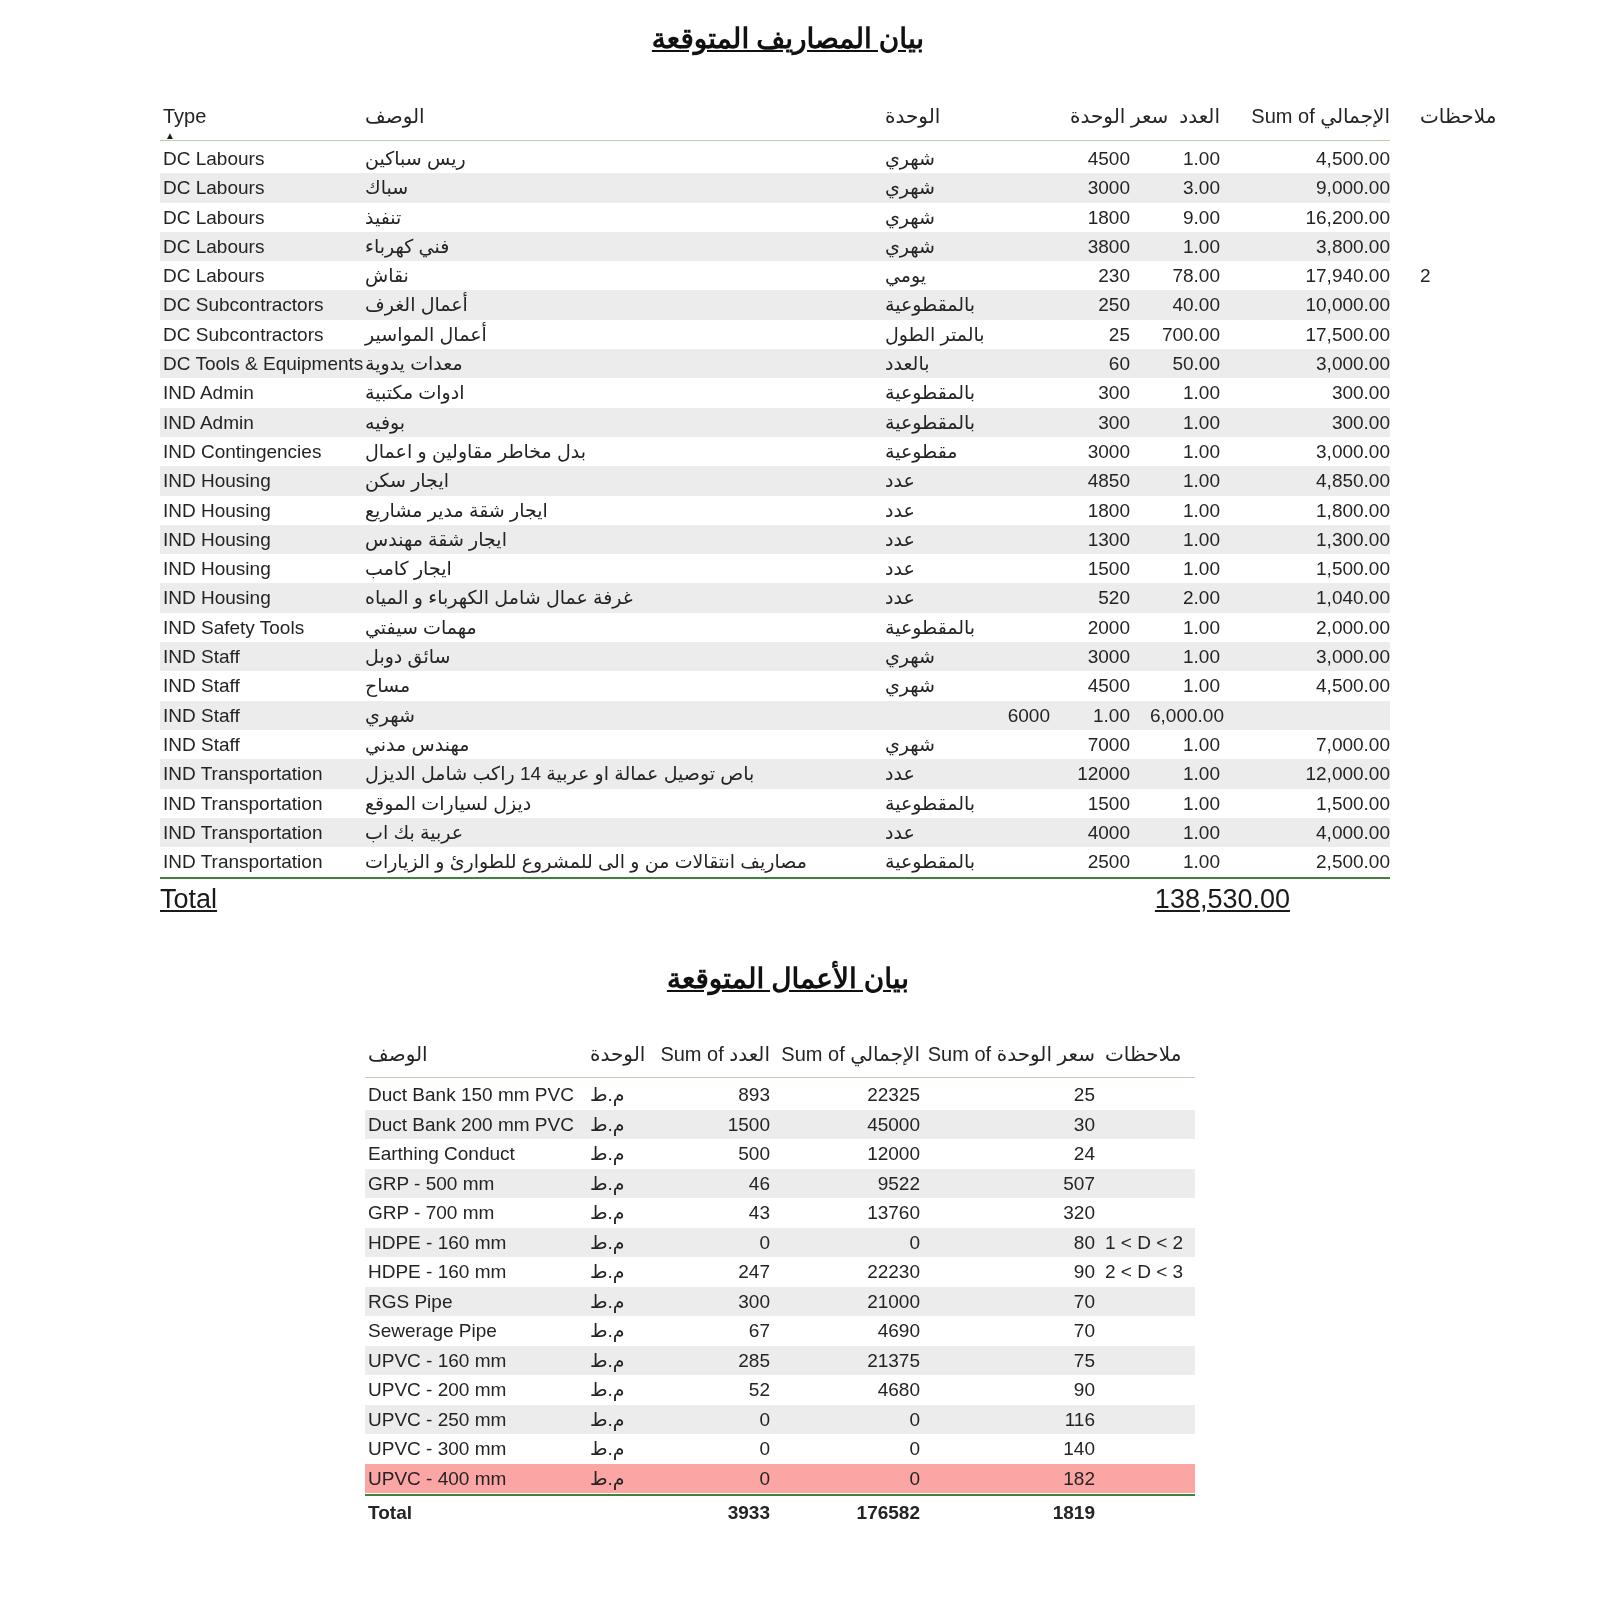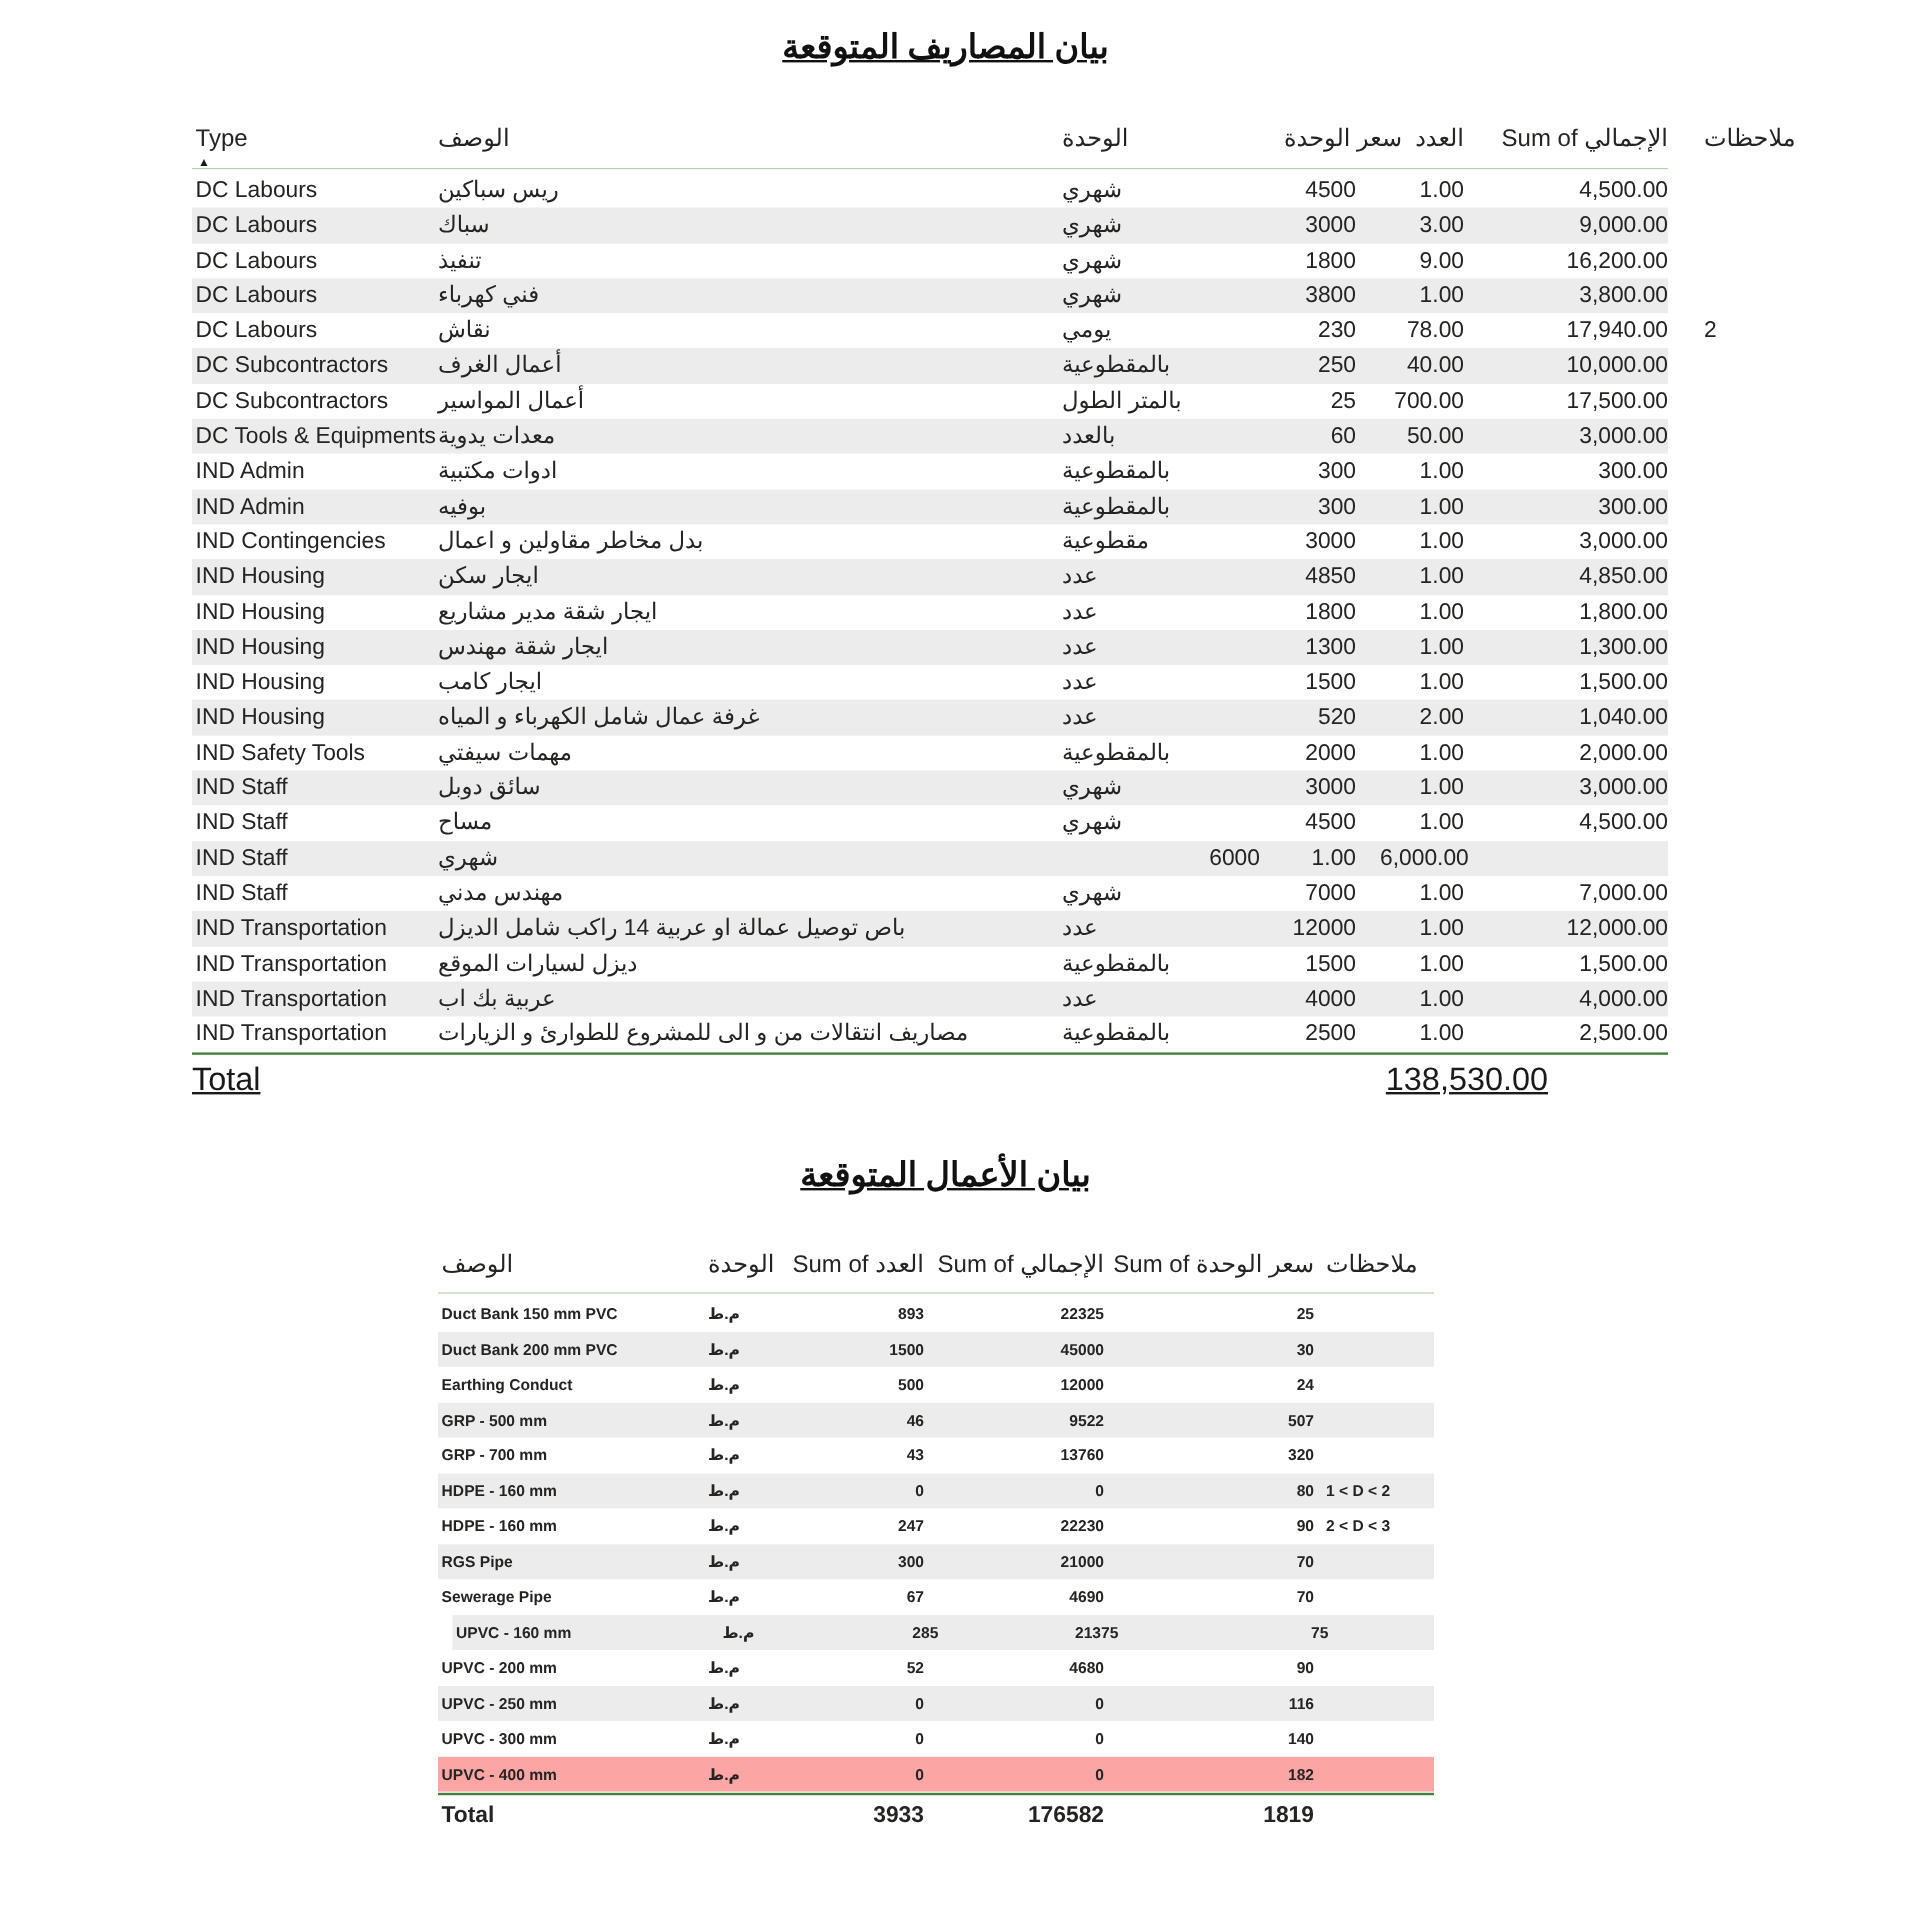--- a/index.html
+++ b/index.html
@@ -19,21 +19,21 @@
   }
   
   .t1{left:160px;width:1230px;}
   .t1-grid{display:grid;grid-template-columns:185px 500px 165px 60px 70px 150px 100px;gap:20px;}
   .t1-head{top:100px;height:32px;line-height:32px;font-size:20px;color:#252423;}
   .t1-body .t1-grid{height:29.3px;line-height:29.3px;font-size:19px;}
   
   .t2{left:365px;width:830px;}
   .t2-grid{display:grid;grid-template-columns:225px 65px 115px 150px 175px 100px;}
   .t2-head{top:1038px;height:32px;line-height:32px;font-size:20px;}
-  .t2-body .t2-grid{height:29.5px;line-height:29.5px;font-size:13px;font-weight:bold;}
+  .t2-body .t2-grid{height:29.5px;line-height:29.5px;font-size:19px;}
 
   .cell{white-space:nowrap;overflow:visible;}
   .al{text-align:left;}
   .ar{text-align:right;}
   .pl{padding-left:3px;}
   .note-pad{padding-left:10px;}
   .stripe{background:#ececec;}
 
   .hline{height:1px;background:#b9cfb2;}
   .gline{height:2px;background:#44803c;}
@@ -381,21 +381,21 @@
       <div class="cell al note-pad"></div>
     </div>
     <div class="t2-grid">
       <div class="cell al pl">Sewerage Pipe</div>
       <div class="cell al">م.ط</div>
       <div class="cell ar">67</div>
       <div class="cell ar">4690</div>
       <div class="cell ar">70</div>
       <div class="cell al note-pad"></div>
     </div>
-    <div class="t2-grid stripe" style="background: rgb(236, 236, 236); margin-left: 12px;">
+    <div class="t2-grid stripe" style="background: rgb(236, 236, 236);">
       <div class="cell al pl">UPVC - 160 mm</div>
       <div class="cell al">م.ط</div>
       <div class="cell ar">285</div>
       <div class="cell ar">21375</div>
       <div class="cell ar">75</div>
       <div class="cell al note-pad"></div>
     </div>
     <div class="t2-grid">
       <div class="cell al pl">UPVC - 200 mm</div>
       <div class="cell al">م.ط</div>

